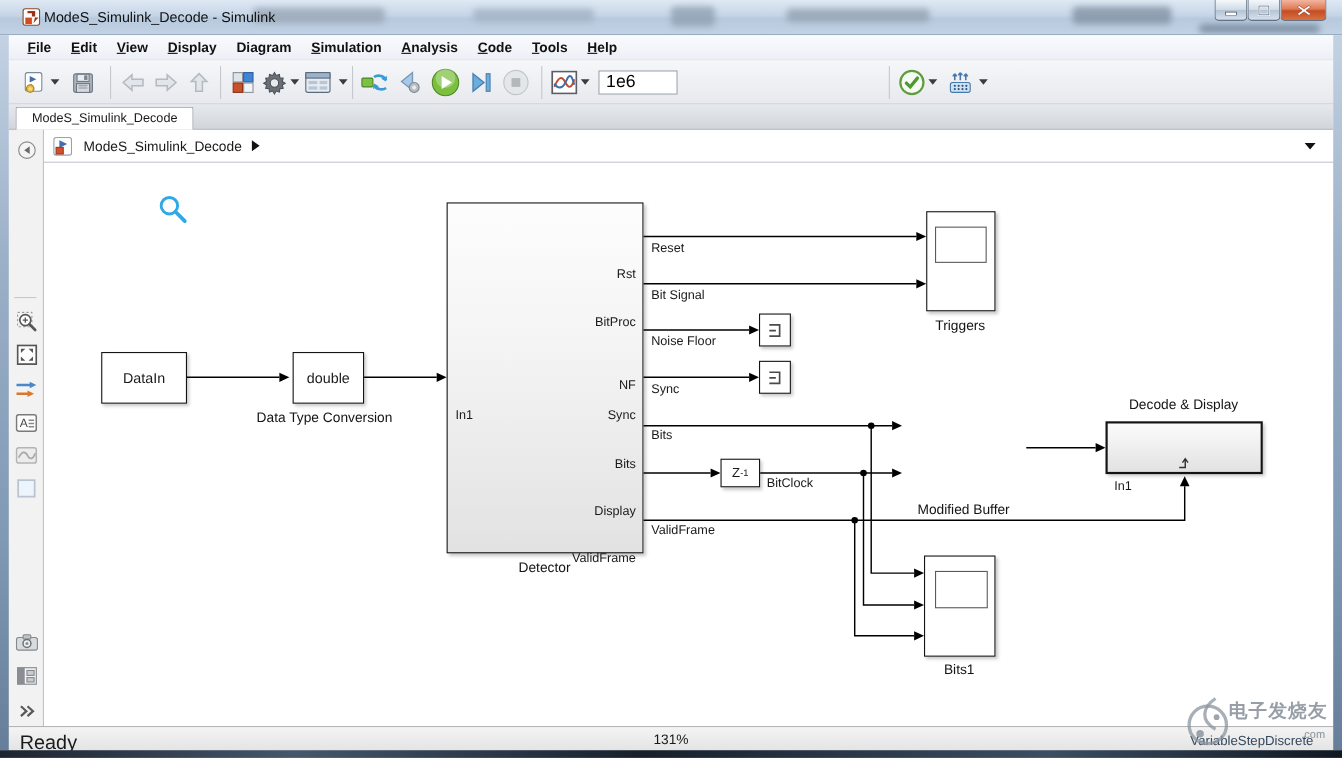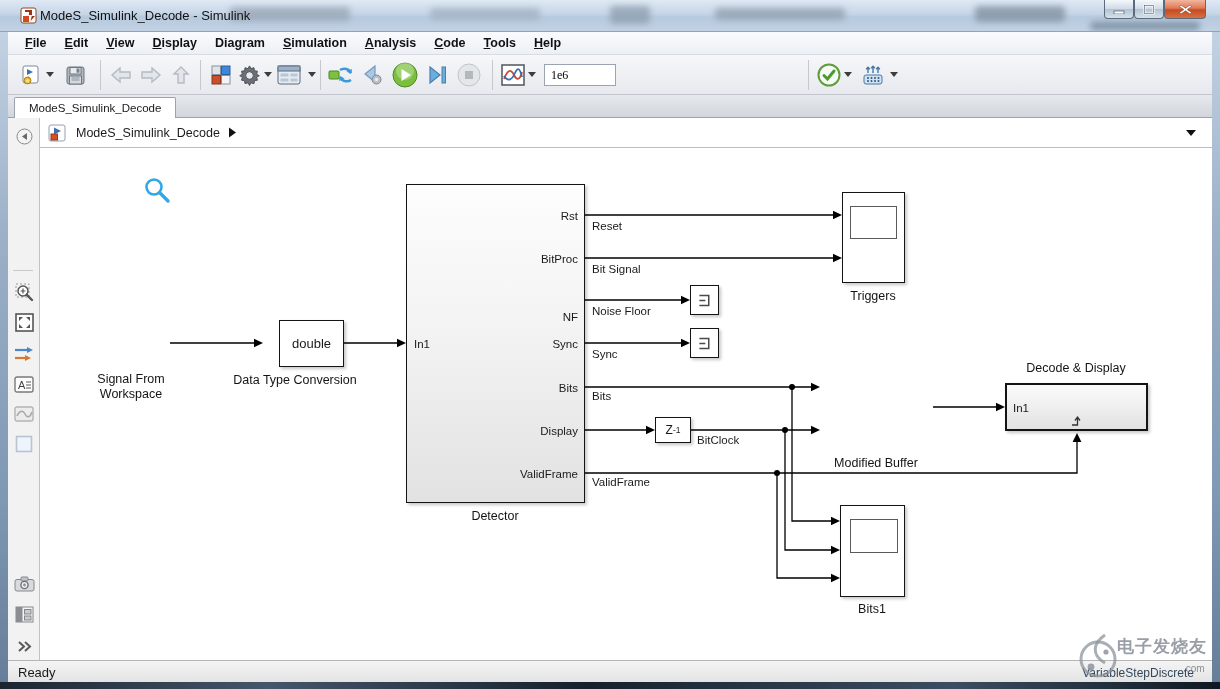--- a/index.html
+++ b/index.html
@@ -36,22 +36,22 @@
 
   
   #toolbar { position:absolute; left:8px; top:55px; width:1204px; height:40px;
     background:linear-gradient(180deg,#f6f7f9,#e7e9ee); border-bottom:1px solid #c2c6cc; }
   .tbtn { position:absolute; top:7px; width:26px; height:26px; display:flex;
     align-items:center; justify-content:center; border-radius:3px; }
   .tsep { position:absolute; top:5px; width:1px; height:30px; background:#c5c8ce; }
   .caret { position:absolute; top:17px; width:0; height:0; border-left:4px solid transparent;
     border-right:4px solid transparent; border-top:5px solid #3c3c3c; }
   #stop-time-input { position:absolute; left:536px; top:9px; width:72px; height:22px;
-    border:1px solid #9aa4b0; background:#fff; font-size:12px; padding:0 6px;
-    font-family:Liberation Serif, serif; }
+    border:1px solid #9aa4b0; background:#fff; font-size:16px; padding:0 6px;
+    font-family:Liberation Sans, sans-serif; }
   #sim-mode { position:absolute; left:626px; top:9px; width:162px; height:22px;
     border:1px solid #8a97a8; border-radius:2px; background:linear-gradient(180deg,#fff,#e9edf2);
     font-size:12px; display:flex; align-items:center; padding-left:8px; }
   #sim-mode .cv { flex:1; }
   #sim-mode .dd { width:0; height:0; border-left:4px solid transparent; border-right:4px solid transparent;
     border-top:5px solid #333; margin-right:8px; }
 
   
   #tabbar { position:absolute; left:8px; top:95px; width:1204px; height:23px;
     background:linear-gradient(180deg,#e6e9ed,#d2d6dc); border-bottom:1px solid #9aa2ac; }
@@ -72,29 +72,29 @@
     align-items:center; justify-content:center; }
   #sb-divider { position:absolute; left:5px; top:152px; width:20px; height:1px; background:#c9c9c9; }
 
   
   #canvas { position:absolute; left:40px; top:148px; width:1172px; height:512px; background:#fff; }
   .blk { position:absolute; background:#fff; border:1.5px solid #141414;
     box-shadow:2px 2px 3px rgba(0,0,0,.22); display:flex; align-items:center;
     justify-content:center; font-size:13px; }
   .cap { position:absolute; font-size:12.5px; text-align:center; color:#141414; line-height:15px; }
   .slabel { position:absolute; font-size:11.5px; color:#1a1a1a; white-space:nowrap; }
-  .pin { position:absolute; font-size:11.5px; transform:translateY(-50%); white-space:nowrap; }
+  .pin { position:absolute; font-size:11.5px; transform:translateY(-50%); white-space:nowrap;margin-top:34px; }
   #detector { background:linear-gradient(180deg,#fdfdfd 0%,#f3f3f3 45%,#e2e2e2 100%); }
   #decode-block { border-width:2.5px; background:linear-gradient(180deg,#fbfbfb,#e2e2e2); }
   #modbuf { border-width:2px; }
   .scope-screen { position:absolute; border:1px solid #5a5a5a; background:#fff; }
 
   #statusbar { position:absolute; left:8px; top:660px; width:1204px; height:22px;
     background:linear-gradient(180deg,#f4f4f4,#e4e4e4); border-top:1px solid #b5b5b5; }
-  #status-ready { position:absolute; left:10px; top:4px; font-size:13px; }
+  #status-ready { position:absolute; left:10px; top:4px; font-size:18px; }
   #status-zoom { position:absolute; left:0; top:4px; width:100%; text-align:center; font-size:12.5px; }
   #status-solver { position:absolute; right:18px; top:5px; font-size:12px; color:#33475c; }
   #watermark { position:absolute; left:1075px; top:625px; width:145px; height:56px; z-index:9; pointer-events:none; }
   #wm-text { position:absolute; left:42px; top:10px; font-size:17px; font-weight:bold;
     color:rgba(125,134,145,.8); letter-spacing:1px; text-shadow:0 0 1px #fff; white-space:nowrap; }
   #wm-suffix { position:absolute; left:108px; top:38px; font-size:10px; color:rgba(125,134,145,.9); }
 </style>
 </head>
 <body>
 
@@ -412,26 +412,25 @@
   </g>
 </svg>
 
 <div style="position:absolute;left:0;top:0;width:1220px;height:689px;z-index:3;pointer-events:none">
 
   <svg class="abs" style="left:143px;top:176px;pointer-events:auto" width="30" height="30" viewBox="0 0 30 30">
     <circle cx="11" cy="11" r="7.5" fill="none" stroke="#2fa9e6" stroke-width="2.6"></circle>
     <line x1="16.5" y1="16.5" x2="25" y2="25" stroke="#2fa9e6" stroke-width="3.4" stroke-linecap="round"></line>
   </svg>
 
-  <div class="cap" style="left:71px;top:372px;width:120px">
-    <div>Signal From</div>
-    <div>Workspace</div>
-  </div>
-
-  <div class="blk" style="left:279px;top:320px;width:65px;height:47px;pointer-events:auto">
+  <div class="blk" style="left:92px;top:320px;width:78px;height:47px;pointer-events:auto">
+    <span>DataIn</span>
+  </div>
+
+  <div class="blk" style="left:266px;top:320px;width:65px;height:47px;pointer-events:auto">
     <span>double</span>
   </div>
   <div class="cap" style="left:215px;top:373px;width:160px">Data Type Conversion</div>
 
   <div class="blk" id="detector" style="left:406px;top:184px;width:179px;height:319px;pointer-events:auto">
     <span class="pin" style="left:7px;top:159px">In1</span>
     <span class="pin" style="right:6px;top:31px">Rst</span>
     <span class="pin" style="right:6px;top:74px">BitProc</span>
     <span class="pin" style="right:6px;top:132px">NF</span>
     <span class="pin" style="right:6px;top:159px">Sync</span>
@@ -481,20 +480,21 @@
   </div>
 
   <div class="blk" style="left:840px;top:505px;width:65px;height:92px;pointer-events:auto">
     <div class="scope-screen" style="left:9px;top:13px;width:48px;height:34px"></div>
   </div>
   <div class="cap" style="left:822px;top:602px;width:100px">Bits1</div>
 </div>
 
 <div id="statusbar">
   <span id="status-ready">Ready</span>
+  <span id="status-zoom">131%</span>
   <span id="status-solver">VariableStepDiscrete</span>
 </div>
 
 <div id="watermark">
   <svg width="46" height="52" viewBox="0 0 46 52" style="position:absolute;left:0;top:4px">
     <circle cx="23" cy="30" r="17" fill="none" stroke="rgba(140,148,158,.75)" stroke-width="3"></circle>
     <path d="M30 6 C18 14 16 26 30 34" fill="none" stroke="rgba(140,148,158,.75)" stroke-width="3"></path>
     <circle cx="16" cy="38" r="3.4" fill="rgba(140,148,158,.85)"></circle>
     <circle cx="31" cy="23" r="2.6" fill="rgba(140,148,158,.85)"></circle>
   </svg>

